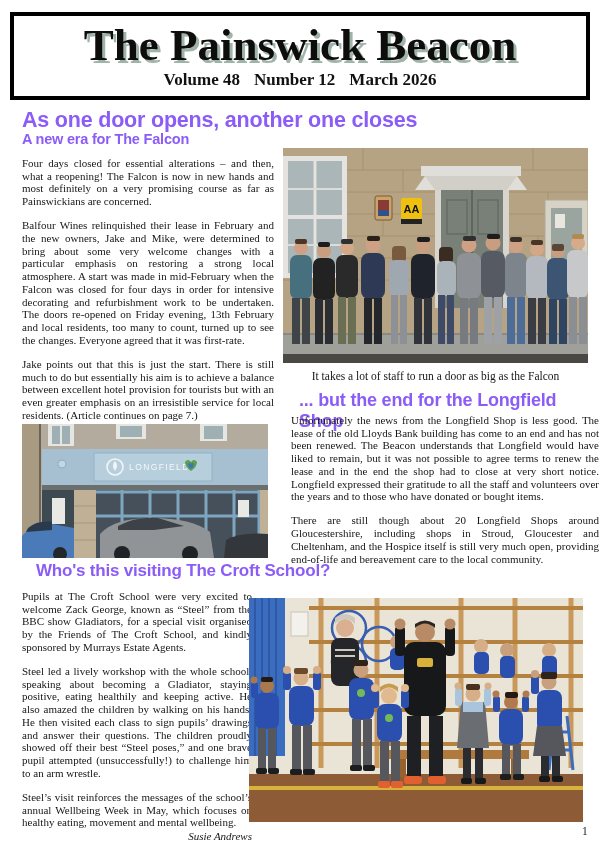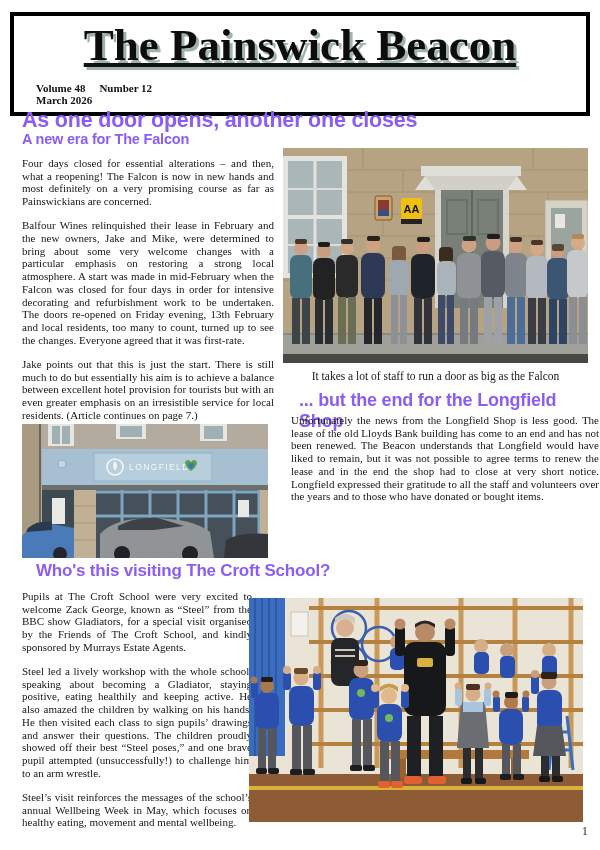--- a/index.html
+++ b/index.html
@@ -4,33 +4,33 @@
 <style>
   * { margin:0; padding:0; box-sizing:border-box; }
   html,body { background:#888; }
   .page {
     position:relative; width:600px; height:850px; margin:0 auto;
     background:#ffffff; overflow:hidden; color:#111;
     font-family:"Liberation Serif", serif;
   }
   
   .masthead {
-    position:absolute; left:10px; top:12px; width:580px; height:104px;
-    border:4px solid #000; background:#fff;text-decoration:underline;
+    position:absolute; left:10px; top:12px; width:580px; height:88px;
+    border:4px solid #000; background:#fff;
   }
   .masthead-title {
     text-align:center; font-family:"Liberation Serif", serif;
     font-weight:bold; font-size:45px; letter-spacing:0px; line-height:1;
     margin-top:7px; color:#0d0d0d;
     text-shadow:3px 3px 0 #9fb3a9;
   }
   .masthead-meta {
     position:absolute; left:0; right:0; bottom:6px;
-    display:flex; justify-content:flex-start; padding:0 22px;
-    font-weight:bold; font-size:11px;flex-direction:column;
+    display:flex; justify-content:center; padding:0 22px;
+    font-weight:bold; font-size:17px;
   }
   .masthead-meta .vol span { margin-right:14px; }
   
   .h-main {
     position:absolute; font-family:"Liberation Sans", sans-serif;
     font-weight:bold; color:#8b5cf6; letter-spacing:-0.2px;
   }
   #headline1 { left:22px; top:108px; font-size:21.5px; }
   #subhead1  { left:22px; top:131px; font-size:14.5px; }
   #headline2 { left:299px; top:390px; font-size:18px; }
@@ -233,20 +233,21 @@
           <rect x="286" y="149" width="8" height="47" fill="#8b8f93"></rect>
           <rect x="296" y="149" width="8" height="47" fill="#8b8f93"></rect>
         </g>
     </g>
   </svg>
   <div class="caption">It takes a lot of staff to run a door as big as the Falcon</div>
 
   <h2 id="headline2" class="h-main">... but the end for the Longfield Shop</h2>
   <div id="article2-text" class="bodycol">
     <p>Unfortunately the news from the Longfield Shop is less good.  The lease of the old Lloyds Bank building has come to an end and has not been renewed.   The Beacon understands that Longfield would have liked to remain, but it was not possible to agree terms to renew the lease and in the end the shop had to close at very short notice.  Longfield expressed their gratitude to all the staff and volunteers over the years and to those who have donated or bought items.</p>
+    <p>There are still though about 20 Longfield Shops around Gloucestershire, including shops in Stroud, Gloucester and Cheltenham, and the Hospice itself is still very much open, providing end-of-life and bereavement care to the local community.</p>
   </div>
 
   <svg id="longfield-photo" class="photo" viewBox="0 0 246 134" preserveAspectRatio="none">
     <rect x="0" y="0" width="246" height="134" fill="#b3ac9e"></rect>
     <rect x="0" y="0" width="18" height="134" fill="#a99b82"></rect>
     <line x1="18" y1="0" x2="18" y2="134" stroke="#6d655a" stroke-width="2"></line>
 
     <g>
       <rect x="26" y="0" width="26" height="22" fill="#e5e6e2"></rect>
         <rect x="30" y="2" width="18" height="18" fill="#9fb0b5"></rect>
@@ -301,20 +302,21 @@
         <circle cx="168" cy="130" r="8" fill="#1f2226"></circle>
       <path d="M204 116 q14 -8 42 -6 l0 24 l-44 0 Z" fill="#33373c"></path>
     </g>
   </svg>
 
   <h1 id="headline3" class="h-main">Who's this visiting The Croft School?</h1>
   <div id="article3-text" class="bodycol">
     <p>Pupils at The Croft School were very excited to welcome Zack George, known as “Steel” from the BBC show Gladiators, for a special visit organised by the Friends of The Croft School, and kindly sponsored by Murrays Estate Agents.</p>
     <p>Steel led a lively workshop with the whole school, speaking about becoming a Gladiator, staying positive, eating healthily and keeping active. He also amazed the children by walking on his hands. He then visited each class to sign pupils’ drawings and answer their questions. The children proudly showed off their best “Steel poses,” and one brave pupil attempted (unsuccessfully!) to challenge him to an arm wrestle.</p>
     <p>Steel’s visit reinforces the messages of the school’s annual Wellbeing Week in May, which focuses on healthy eating, movement and mental wellbeing.</p>
+    <div class="byline">Susie Andrews</div>
   </div>
 
   <svg id="croft-photo" class="photo" viewBox="0 0 334 224" preserveAspectRatio="none">
     <rect x="0" y="0" width="334" height="224" fill="#eae4d6"></rect>
 
     <g>
       <rect x="0" y="0" width="36" height="158" fill="#3a6cc0"></rect>
       <g stroke="#2f59a3" stroke-width="2">
         <line x1="6" y1="0" x2="6" y2="158"></line>
           <line x1="13" y1="0" x2="13" y2="158"></line>

